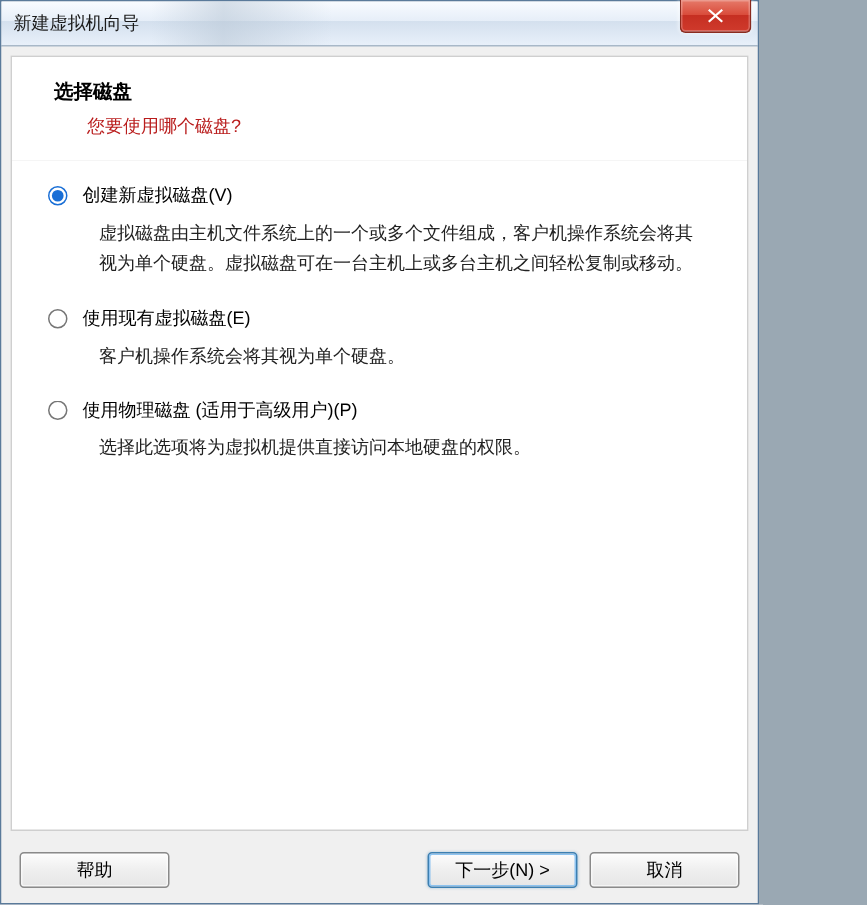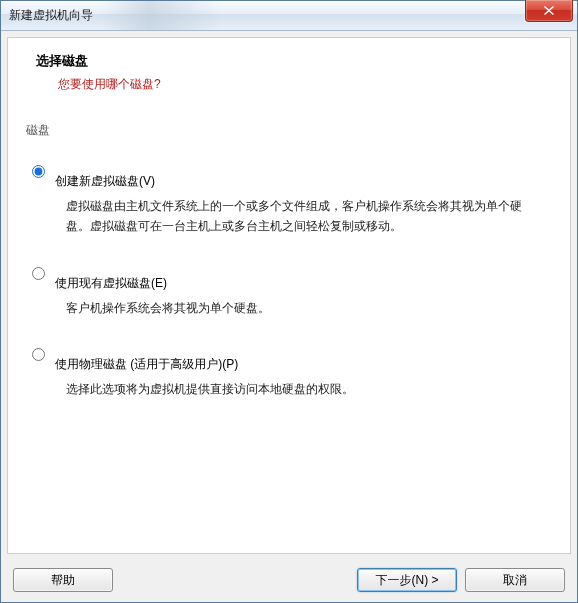--- a/index.html
+++ b/index.html
@@ -3,21 +3,21 @@
 <meta charset="utf-8">
 <style>
   * { box-sizing: border-box; }
   html, body {
     margin: 0; padding: 0;
     font-family: "Microsoft YaHei", "Segoe UI", Tahoma, sans-serif;
     font-size: 12px;
     background: #9aa8b3;
   }
   .window {
-    width: 578px; height: 603px;
+    width: 506px; height: 603px;
     background: #f0f0f0;
     display: flex; flex-direction: column;
     border: 1px solid #5a7a9a;
   }
   .titlebar {
     height: 30px;
     background: linear-gradient(to bottom, #f8fbff 0%, #e6eef8 45%, #d4e0ee 46%, #e8f0fa 100%);
     border-bottom: 1px solid #a8b8c8;
     display: flex; align-items: center;
     padding: 0 0 0 8px;
@@ -97,21 +97,20 @@
   }
   .radio-row input[type=radio] {
     margin: 0 4px 0 6px;
     width: 13px; height: 13px;
     accent-color: #1a6fd6;
     cursor: pointer;
   }
   .radio-label {
     font-size: 12px;
     color: #000;
-    margin-top: 20px;
   }
   .radio-desc {
     margin: 2px 12px 18px 40px;
     font-size: 12px;
     line-height: 1.7;
     color: #222;
   }
   .button-bar {
     padding: 8px 12px 10px 12px;
     display: flex;
@@ -156,21 +155,20 @@
     <div class="content-panel">
 
       <div class="header-area">
         <div class="header-title">选择磁盘</div>
         <div class="header-subtitle">您要使用哪个磁盘?</div>
       </div>
 
       <div class="hr"></div>
 
       <div class="body-area">
-        <div class="section-label">磁盘</div>
 
         <label class="radio-row">
           <input type="radio" name="disk" checked="" style="">
           <span class="radio-label">创建新虚拟磁盘(V)</span>
         </label>
         <div class="radio-desc">虚拟磁盘由主机文件系统上的一个或多个文件组成，客户机操作系统会将其视为单个硬盘。虚拟磁盘可在一台主机上或多台主机之间轻松复制或移动。</div>
 
         <label class="radio-row">
           <input type="radio" name="disk" style="">
           <span class="radio-label">使用现有虚拟磁盘(E)</span>

